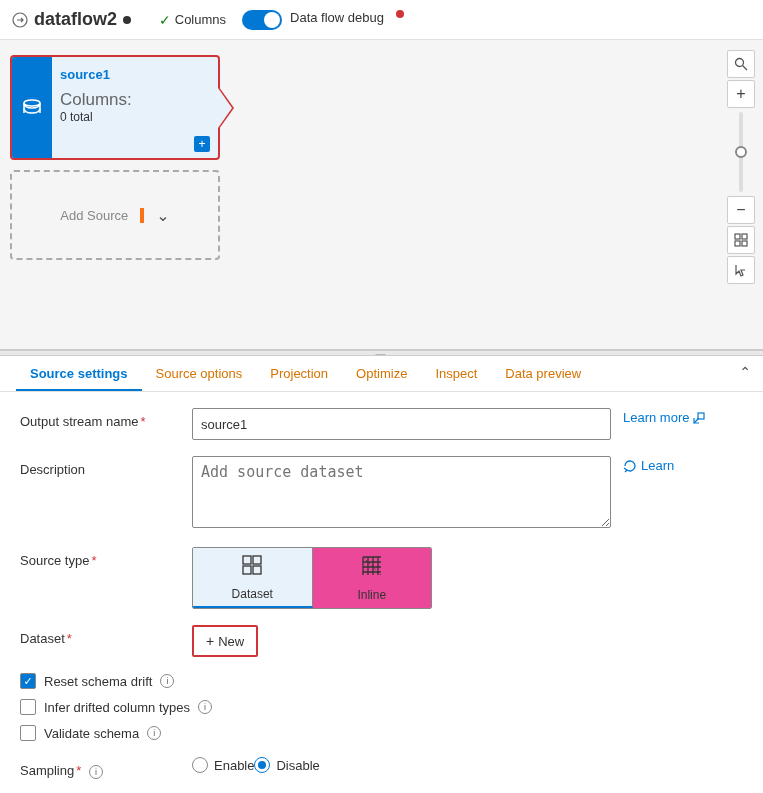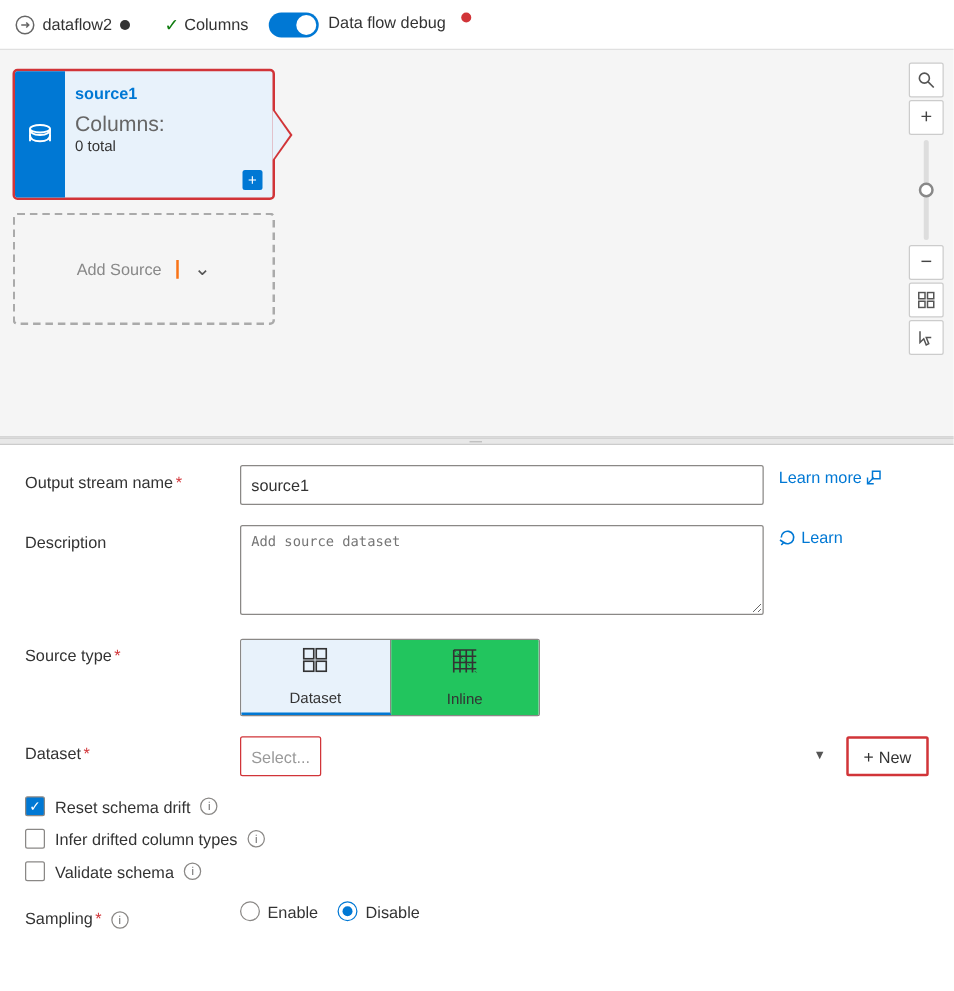--- a/index.html
+++ b/index.html
@@ -1,20 +1,20 @@
 <!DOCTYPE html>
 <html><head>
   <meta charset="utf-8">
   <style>
     * { box-sizing: border-box; margin: 0; padding: 0; }
     body { font-family: 'Segoe UI', Arial, sans-serif; font-size: 13px; background: #fff; color: #333; width: 763px; height: 793px; overflow: hidden; }
 
     
     .top-bar { display: flex; align-items: center; height: 40px; border-bottom: 1px solid #e0e0e0; padding: 0 12px; gap: 16px; }
-    .top-bar-title { display: flex; align-items: center; gap: 6px; font-size: 13px; color: #333; }
+    .top-bar-title { display: flex; align-items: center; gap: 6px; font-size: 18px; color: #333; font-weight: bold; }
     .top-bar-dot { width: 8px; height: 8px; background: #333; border-radius: 50%; }
     .top-bar-actions { display: flex; align-items: center; gap: 16px; margin-left: 12px; }
     .validate-btn { display: flex; align-items: center; gap: 4px; color: #333; font-size: 13px; cursor: pointer; }
     .checkmark { color: #107c10; font-size: 14px; }
     .toggle-wrap { display: flex; align-items: flex-start; gap: 8px; }
     .toggle { width: 40px; height: 20px; background: #0078d4; border-radius: 10px; position: relative; cursor: pointer; }
     .toggle-knob { width: 16px; height: 16px; background: #fff; border-radius: 50%; position: absolute; top: 2px; right: 2px; }
     .debug-label { font-size: 13px; color: #333; }
     .debug-dot { width: 8px; height: 8px; background: #d13438; border-radius: 50%; margin-left: 4px; }
 
@@ -29,21 +29,21 @@
     .source-node-title { font-size: 13px; font-weight: 600; color: #0078d4; margin-bottom: 8px; }
     .source-node-cols-label { font-size: 17px; color: #666; }
     .source-node-cols-value { font-size: 12px; color: #333; }
     .source-node-plus { position: absolute; bottom: 6px; right: 8px; width: 16px; height: 16px; background: #0078d4; color: #fff; border-radius: 2px; display: flex; align-items: center; justify-content: center; font-size: 12px; cursor: pointer; }
     .source-node-arrow { position: absolute; right: -14px; top: 50%; transform: translateY(-50%); width: 0; height: 0; border-top: 20px solid transparent; border-bottom: 20px solid transparent; border-left: 14px solid #e8f2fb; z-index: 1; }
     .source-node-arrow-border { position: absolute; right: -16px; top: 50%; transform: translateY(-50%); width: 0; height: 0; border-top: 21px solid transparent; border-bottom: 21px solid transparent; border-left: 15px solid #d13438; z-index: 0; }
 
     
     .add-source-node { position: absolute; top: 130px; left: 10px; width: 210px; height: 90px; border: 2px dashed #aaa; border-radius: 4px; display: flex; align-items: center; justify-content: center; background: transparent; }
     .add-source-inner { display: flex; align-items: center; gap: 0; }
-    .add-source-text { font-size: 13px; color: #888; padding-right: 12px; border-right: 2px solid #f97316; }
+    .add-source-text { font-size: 13px; color: #888; padding-right: 12px; border-right: 4px solid #f97316; }
     .add-source-chevron { padding-left: 12px; color: #555; font-size: 16px; }
 
     
     .zoom-controls { position: absolute; right: 8px; top: 10px; display: flex; flex-direction: column; align-items: center; gap: 2px; }
     .zoom-btn { width: 28px; height: 28px; border: 1px solid #ccc; background: #fff; cursor: pointer; display: flex; align-items: center; justify-content: center; font-size: 16px; color: #444; border-radius: 2px; }
     .zoom-slider-track { width: 4px; height: 80px; background: #ddd; border-radius: 2px; margin: 2px auto; position: relative; }
     .zoom-slider-knob { width: 12px; height: 12px; background: #fff; border: 2px solid #888; border-radius: 50%; position: absolute; left: -4px; top: 34px; }
     .zoom-btn-search { width: 28px; height: 28px; border: 1px solid #ccc; background: #fff; cursor: pointer; display: flex; align-items: center; justify-content: center; font-size: 13px; color: #444; border-radius: 2px; }
     .fit-btn { width: 28px; height: 28px; border: 1px solid #ccc; background: #fff; cursor: pointer; display: flex; align-items: center; justify-content: center; font-size: 10px; color: #444; border-radius: 2px; }
 
@@ -61,28 +61,28 @@
     .tab.orange { color: #d67300; }
     .tabs-collapse { position: absolute; right: 12px; top: 8px; font-size: 14px; color: #555; cursor: pointer; }
 
     
     .form-area { padding: 16px 20px; }
     .form-row { display: flex; align-items: flex-start; margin-bottom: 16px; gap: 12px; }
     .form-label { width: 160px; font-size: 13px; color: #333; padding-top: 6px; flex-shrink: 0; }
     .required-star { color: #d13438; margin-left: 2px; }
     .form-control { flex: 1; }
     .text-input { width: 100%; height: 32px; border: 1px solid #8a8886; border-radius: 2px; padding: 0 8px; font-size: 13px; color: #333; outline: none; }
-    .textarea-input { width: 100%; height: 72px; border: 1px solid #8a8886; border-radius: 2px; padding: 6px 8px; font-size: 11px; color: #b91c1c; outline: none; resize: vertical; }
+    .textarea-input { width: 100%; height: 72px; border: 1px solid #8a8886; border-radius: 2px; padding: 6px 8px; font-size: 15px; color: #b91c1c; outline: none; resize: vertical; }
     .form-row-right { display: flex; flex-direction: column; gap: 8px; padding-top: 2px; width: 120px; flex-shrink: 0; }
     .learn-more-link { display: flex; align-items: center; gap: 4px; color: #0078d4; font-size: 13px; cursor: pointer; text-decoration: none; }
     .reset-btn { display: flex; align-items: center; gap: 4px; color: #0078d4; font-size: 13px; cursor: pointer; }
 
     
     .source-type-toggle { display: flex; border: 1px solid #8a8886; border-radius: 2px; overflow: hidden; width: 240px; }
-    .source-type-btn { flex: 1; height: 60px; display: flex; flex-direction: column; align-items: center; justify-content: center; gap: 6px; font-size: 12px; color: #333; cursor: pointer; background: #22c55e; border: none; }
+    .source-type-btn { flex: 1; height: 60px; display: flex; flex-direction: column; align-items: center; justify-content: center; gap: 6px; font-size: 12px; color: #333; cursor: pointer; background: #ec4899; border: none; }
     .source-type-btn.active { background: #e8f2fb; border-bottom: 2px solid #0078d4; }
     .source-type-btn:first-child { border-right: 1px solid #8a8886; }
     .source-type-icon { font-size: 20px; }
 
     
     .dataset-row { display: flex; align-items: center; gap: 8px; }
     .dataset-select { flex: 1; height: 32px; border: 1px solid #d13438; border-radius: 2px; padding: 0 8px; font-size: 13px; color: #999; background: #fff; outline: none; appearance: none; position: relative; }
     .select-wrapper { flex: 1; position: relative; }
     .select-chevron { position: absolute; right: 8px; top: 50%; transform: translateY(-50%); color: #555; font-size: 10px; pointer-events: none; }
     .new-btn { display: flex; align-items: center; gap: 4px; height: 32px; padding: 0 12px; border: 2px solid #d13438; border-radius: 2px; background: #fff; color: #333; font-size: 13px; cursor: pointer; white-space: nowrap; }
@@ -90,21 +90,21 @@
 
     
     .options-col { display: flex; flex-direction: column; gap: 10px; }
     .checkbox-row { display: flex; align-items: center; gap: 8px; font-size: 13px; }
     .checkbox-box { width: 16px; height: 16px; border: 1px solid #8a8886; border-radius: 2px; background: #0078d4; display: flex; align-items: center; justify-content: center; flex-shrink: 0; cursor: pointer; }
     .checkbox-box.unchecked { background: #fff; }
     .checkbox-check { color: #fff; font-size: 11px; }
     .info-icon { display: inline-flex; align-items: center; justify-content: center; width: 14px; height: 14px; border: 1px solid #8a8886; border-radius: 50%; color: #666; font-size: 9px; cursor: pointer; flex-shrink: 0; }
 
     
-    .radio-row { display: flex; align-items: flex-start; gap: 16px; }
+    .radio-row { display: flex; align-items: flex-start; }
     .radio-item { display: flex; align-items: center; gap: 6px; font-size: 13px; }
     .radio-outer { width: 16px; height: 16px; border: 1px solid #8a8886; border-radius: 50%; display: flex; align-items: center; justify-content: center; cursor: pointer; background: #fff; flex-shrink: 0; }
     .radio-inner { width: 8px; height: 8px; background: #0078d4; border-radius: 50%; }
     .radio-outer.selected { border-color: #0078d4; }
   </style>
 </head>
 <body>
 
 <div class="top-bar">
   <div class="top-bar-title">
@@ -187,20 +187,41 @@
   </div>
 
 </div>
 
 <div class="resize-handle">
   <span class="resize-dots">— </span>
 </div>
 
 <div class="bottom-panel">
 
+  <div class="tabs-bar">
+    <div class="tab active">
+      <span>Source settings</span>
+    </div>
+    <div class="tab orange">
+      <span>Source options</span>
+    </div>
+    <div class="tab orange">
+      <span>Projection</span>
+    </div>
+    <div class="tab orange">
+      <span>Optimize</span>
+    </div>
+    <div class="tab orange">
+      <span>Inspect</span>
+    </div>
+    <div class="tab orange">
+      <span>Data preview</span>
+    </div>
+    <div class="tabs-collapse">⌃</div>
+  </div>
 
   <div class="form-area">
 
     <div class="form-row">
       <div class="form-label">
         <span>Output stream name</span><span class="required-star">*</span>
       </div>
       <div class="form-control">
         <input class="text-input" type="text" value="source1" style="">
       </div>
@@ -268,26 +289,20 @@
         </div>
       </div>
     </div>
 
     <div class="form-row">
       <div class="form-label">
         <span>Dataset</span><span class="required-star">*</span>
       </div>
       <div class="form-control">
         <div class="dataset-row">
-          <div class="select-wrapper">
-            <select class="dataset-select">
-              <option value="">Select...</option>
-            </select>
-            <span class="select-chevron">▼</span>
-          </div>
           <button class="new-btn">
             <span class="new-btn-plus">+</span>
             <span>New</span>
           </button>
         </div>
       </div>
     </div>
 
     <div class="form-row">
       <div class="form-control">

